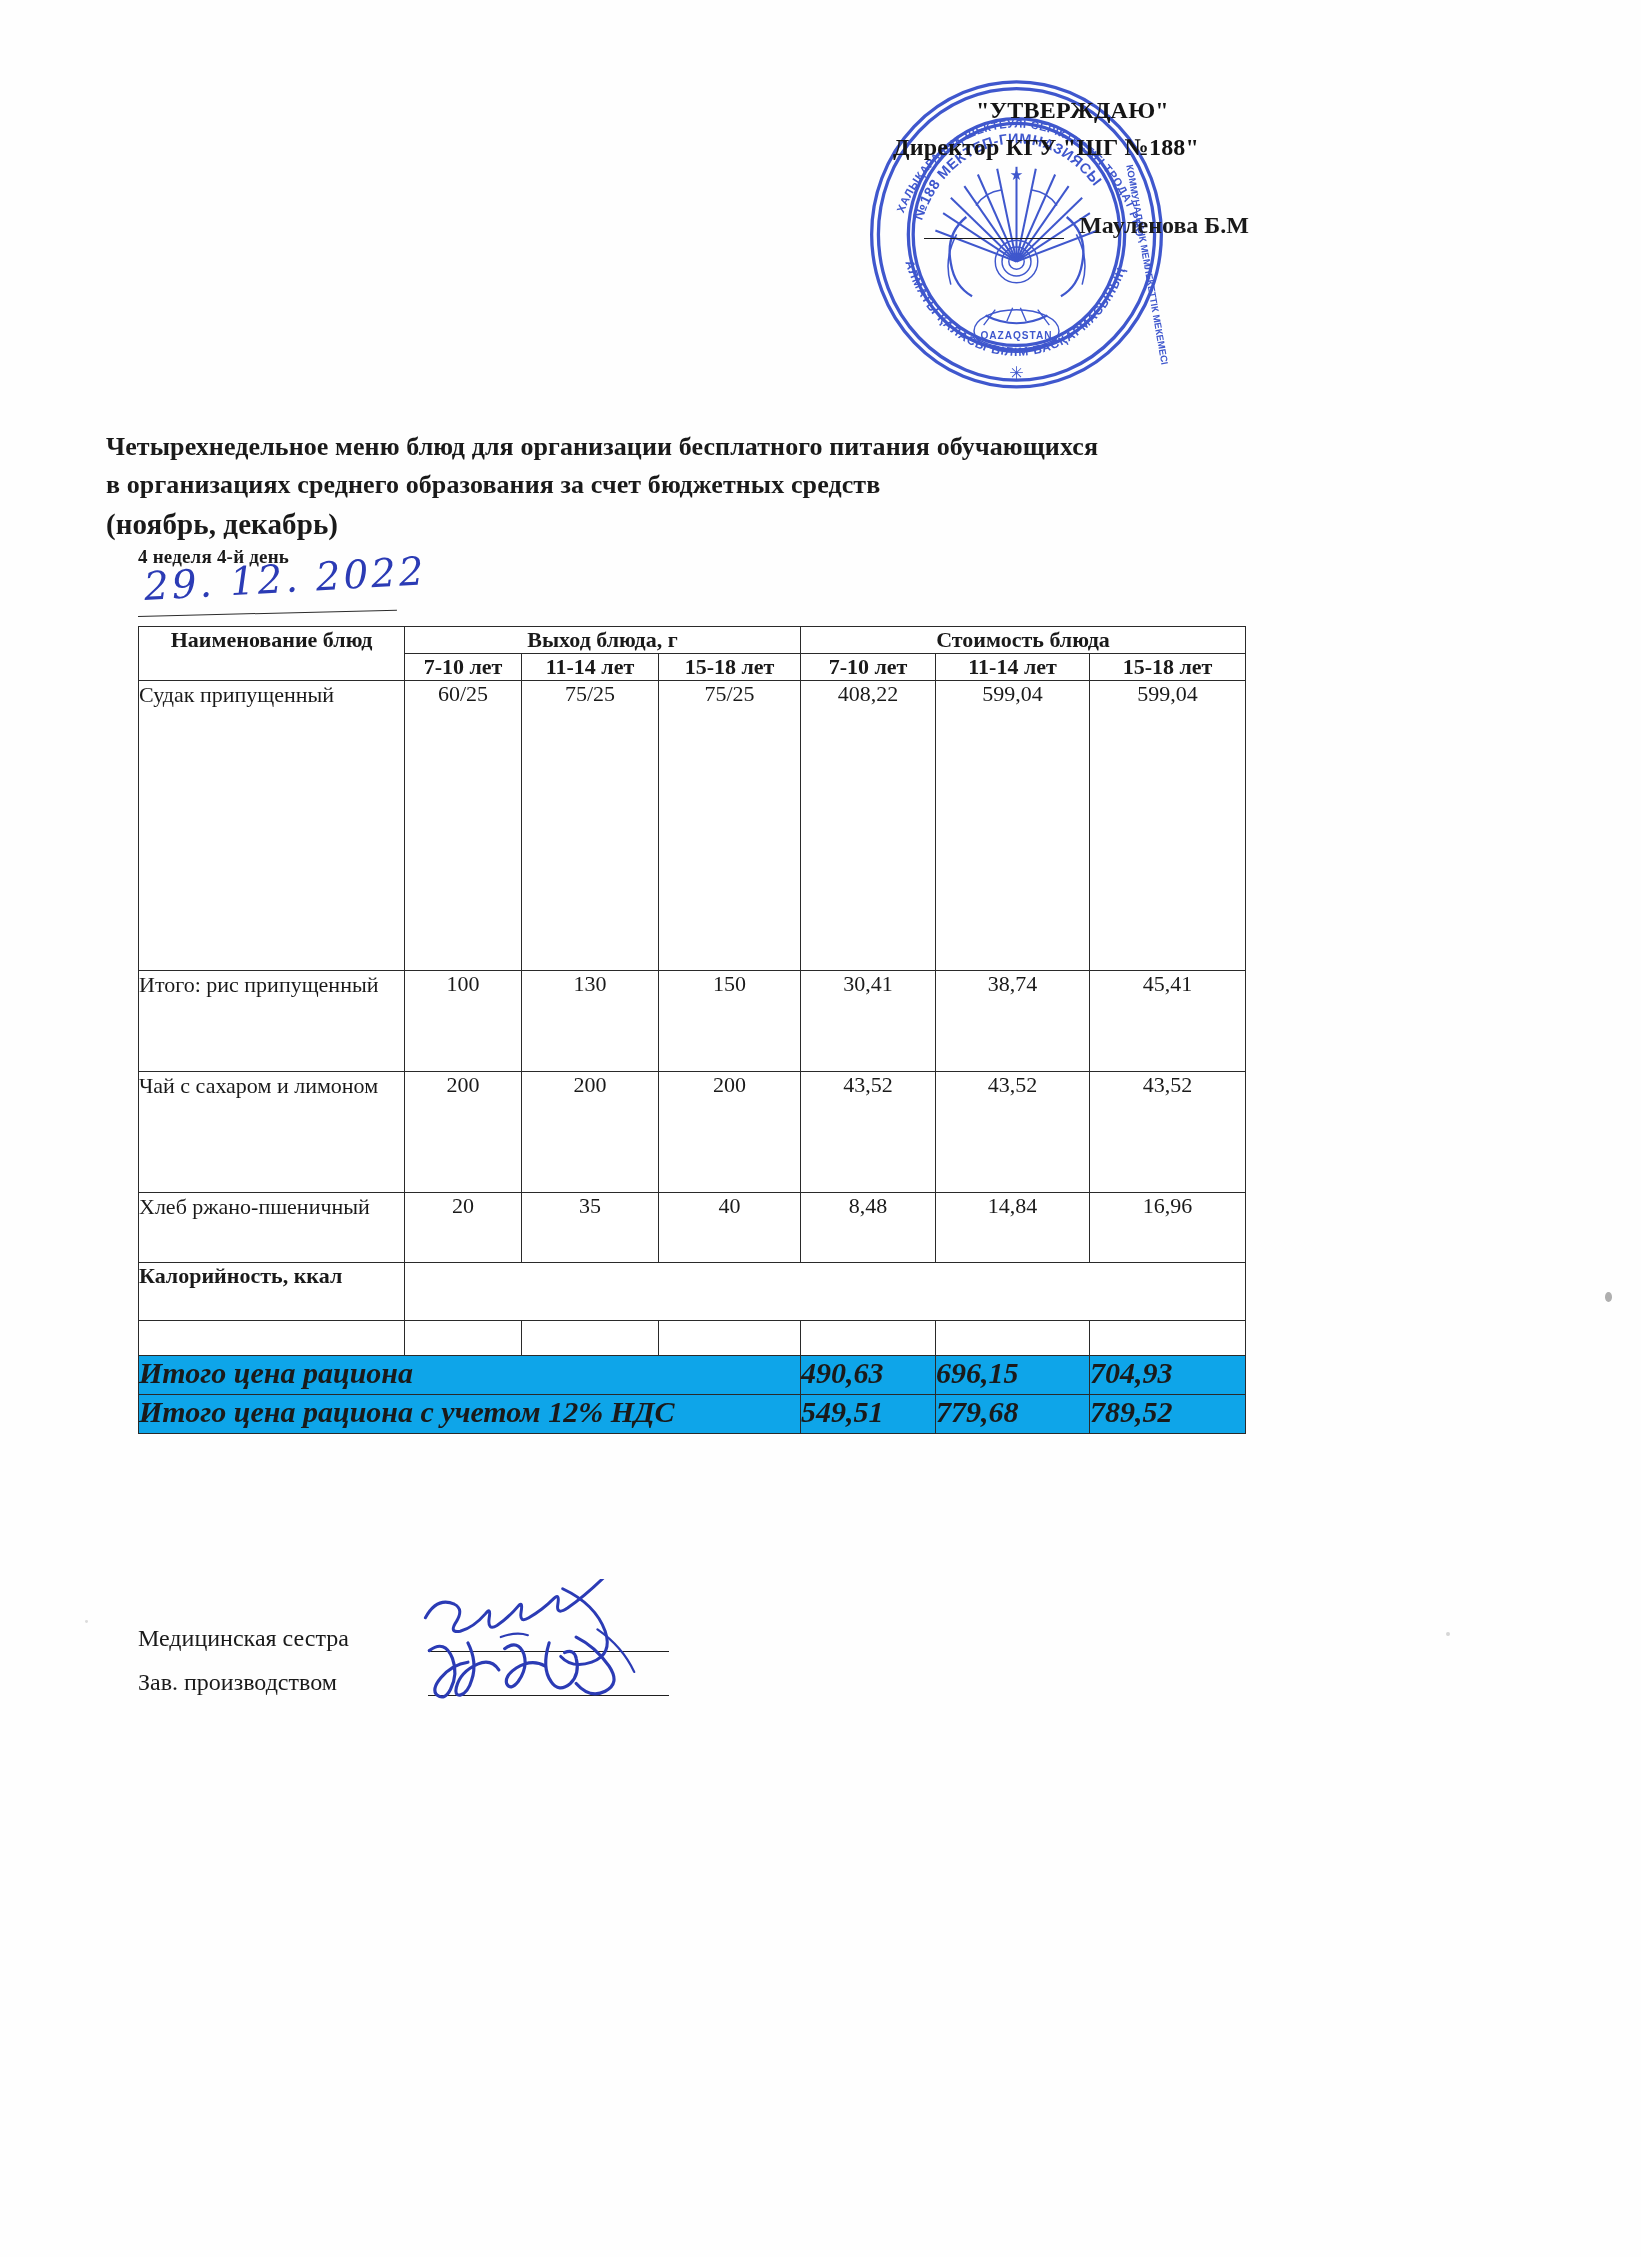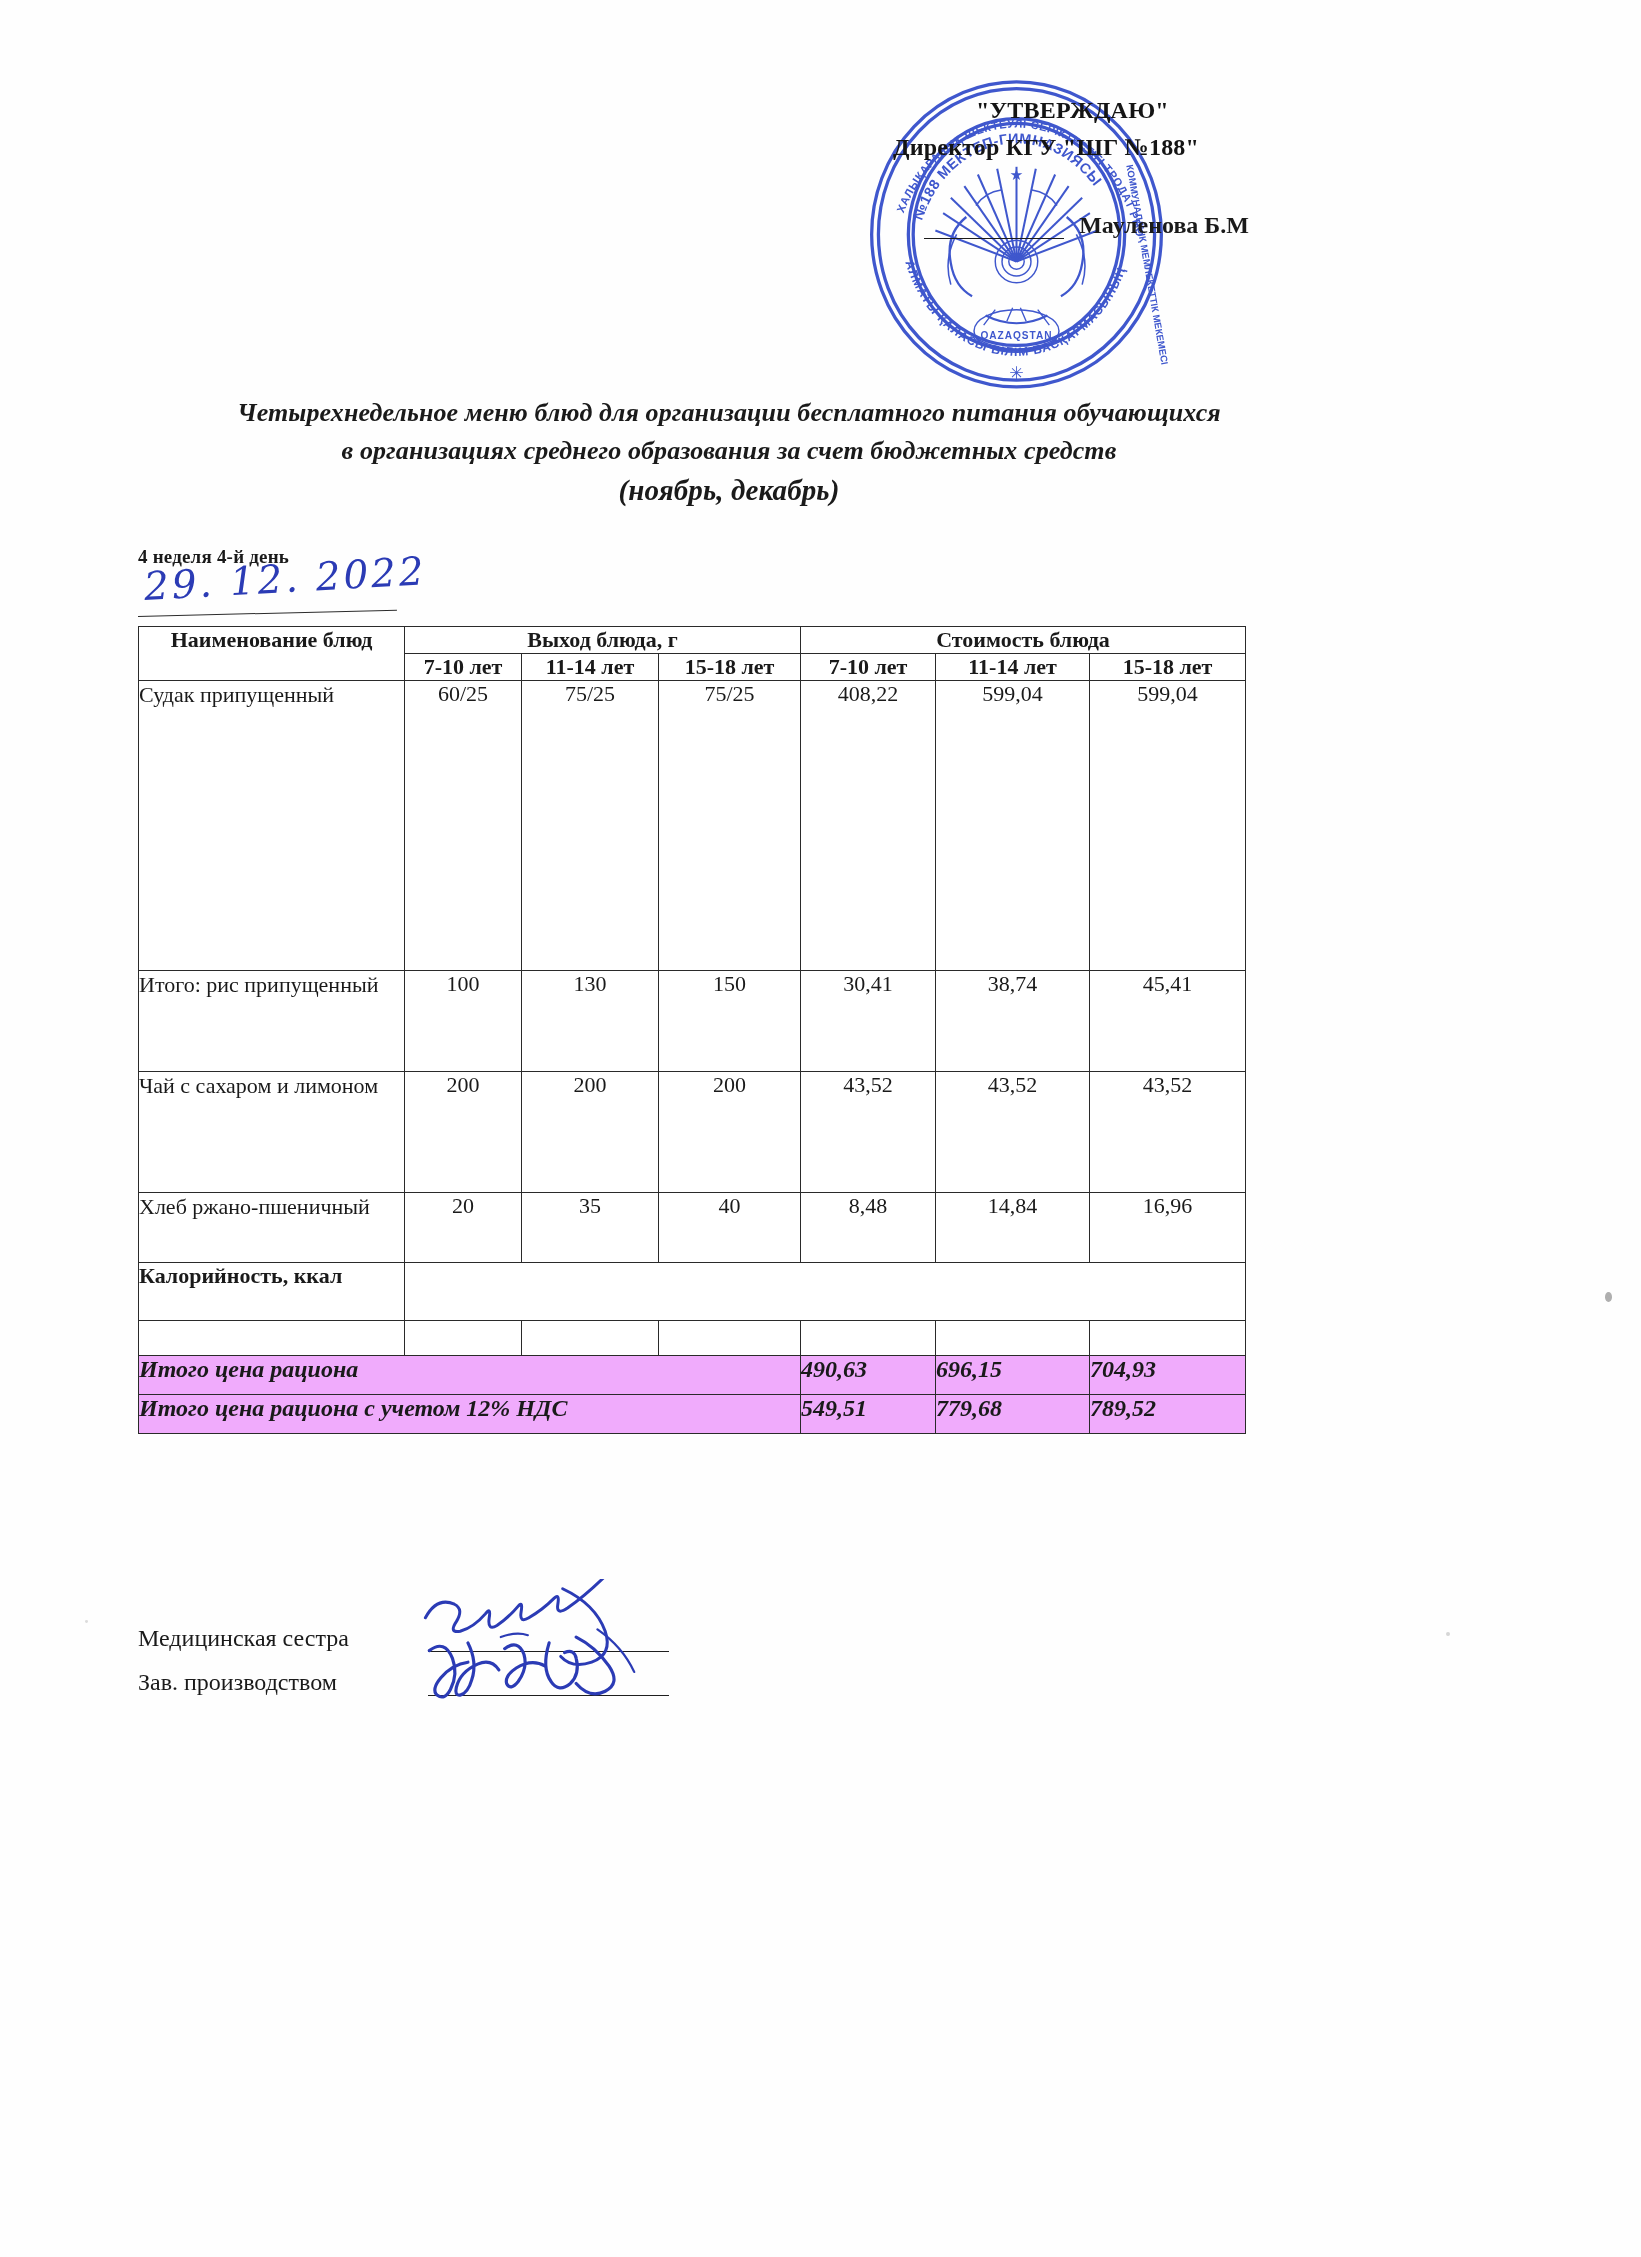--- a/index.html
+++ b/index.html
@@ -67,25 +67,23 @@
     height: 319px;
     z-index: 2;
     opacity: .92;
   }
   #seal svg { display:block; width: 100%; height: 100%; }
 
   
   #doc-title {
     position: absolute;
     left: 106px;
-    top: 394px;
+    top: 428px;
     width: 1246px;
-    text-align: center;
     z-index: 5;
-    font-style: italic;
   }
   #doc-title .tl {
     font-weight: bold;
     font-size: 26px;
     line-height: 1.45;
     letter-spacing: 0.1px;
   }
   #doc-title .tl.small { font-size: 29px; }
 
   
@@ -173,24 +171,24 @@
   }
   .num.bottom-al { vertical-align: bottom; padding-bottom: 7.7px; }
   .blank { }
   .kcal {
     text-align: left;
     padding: 6.8px 3.9px 5.8px 6.8px;
     font-weight: bold;
     font-size: 22px;
   }
   .total-row td {
-    background: #f0abfc;
+    background: #0ea5e9;
     font-weight: bold;
     font-style: italic;
-    font-size: 24px;
+    font-size: 30px;
   }
   .total-label {
     text-align: left;
     padding: 5.8px 3.9px 5.8px 6.8px;
     white-space: nowrap;
   }
   .total-val {
     padding: 5.8px 9.7px 5.8px 3.9px;
   }
 

